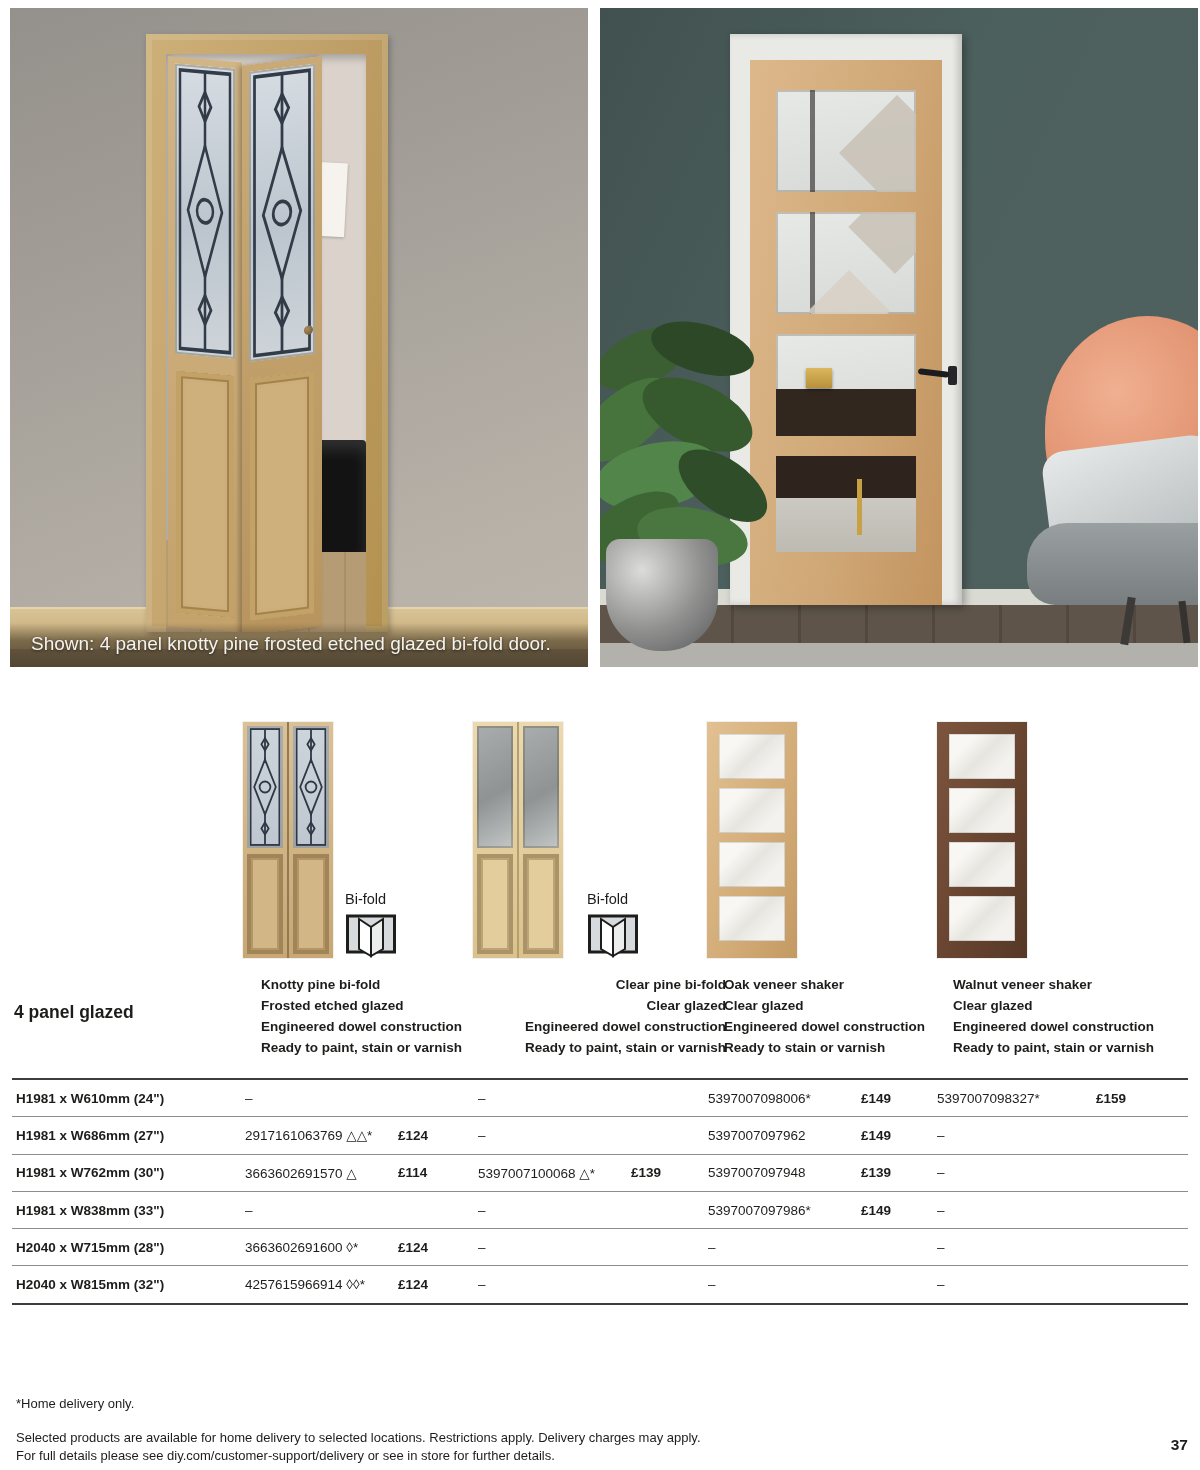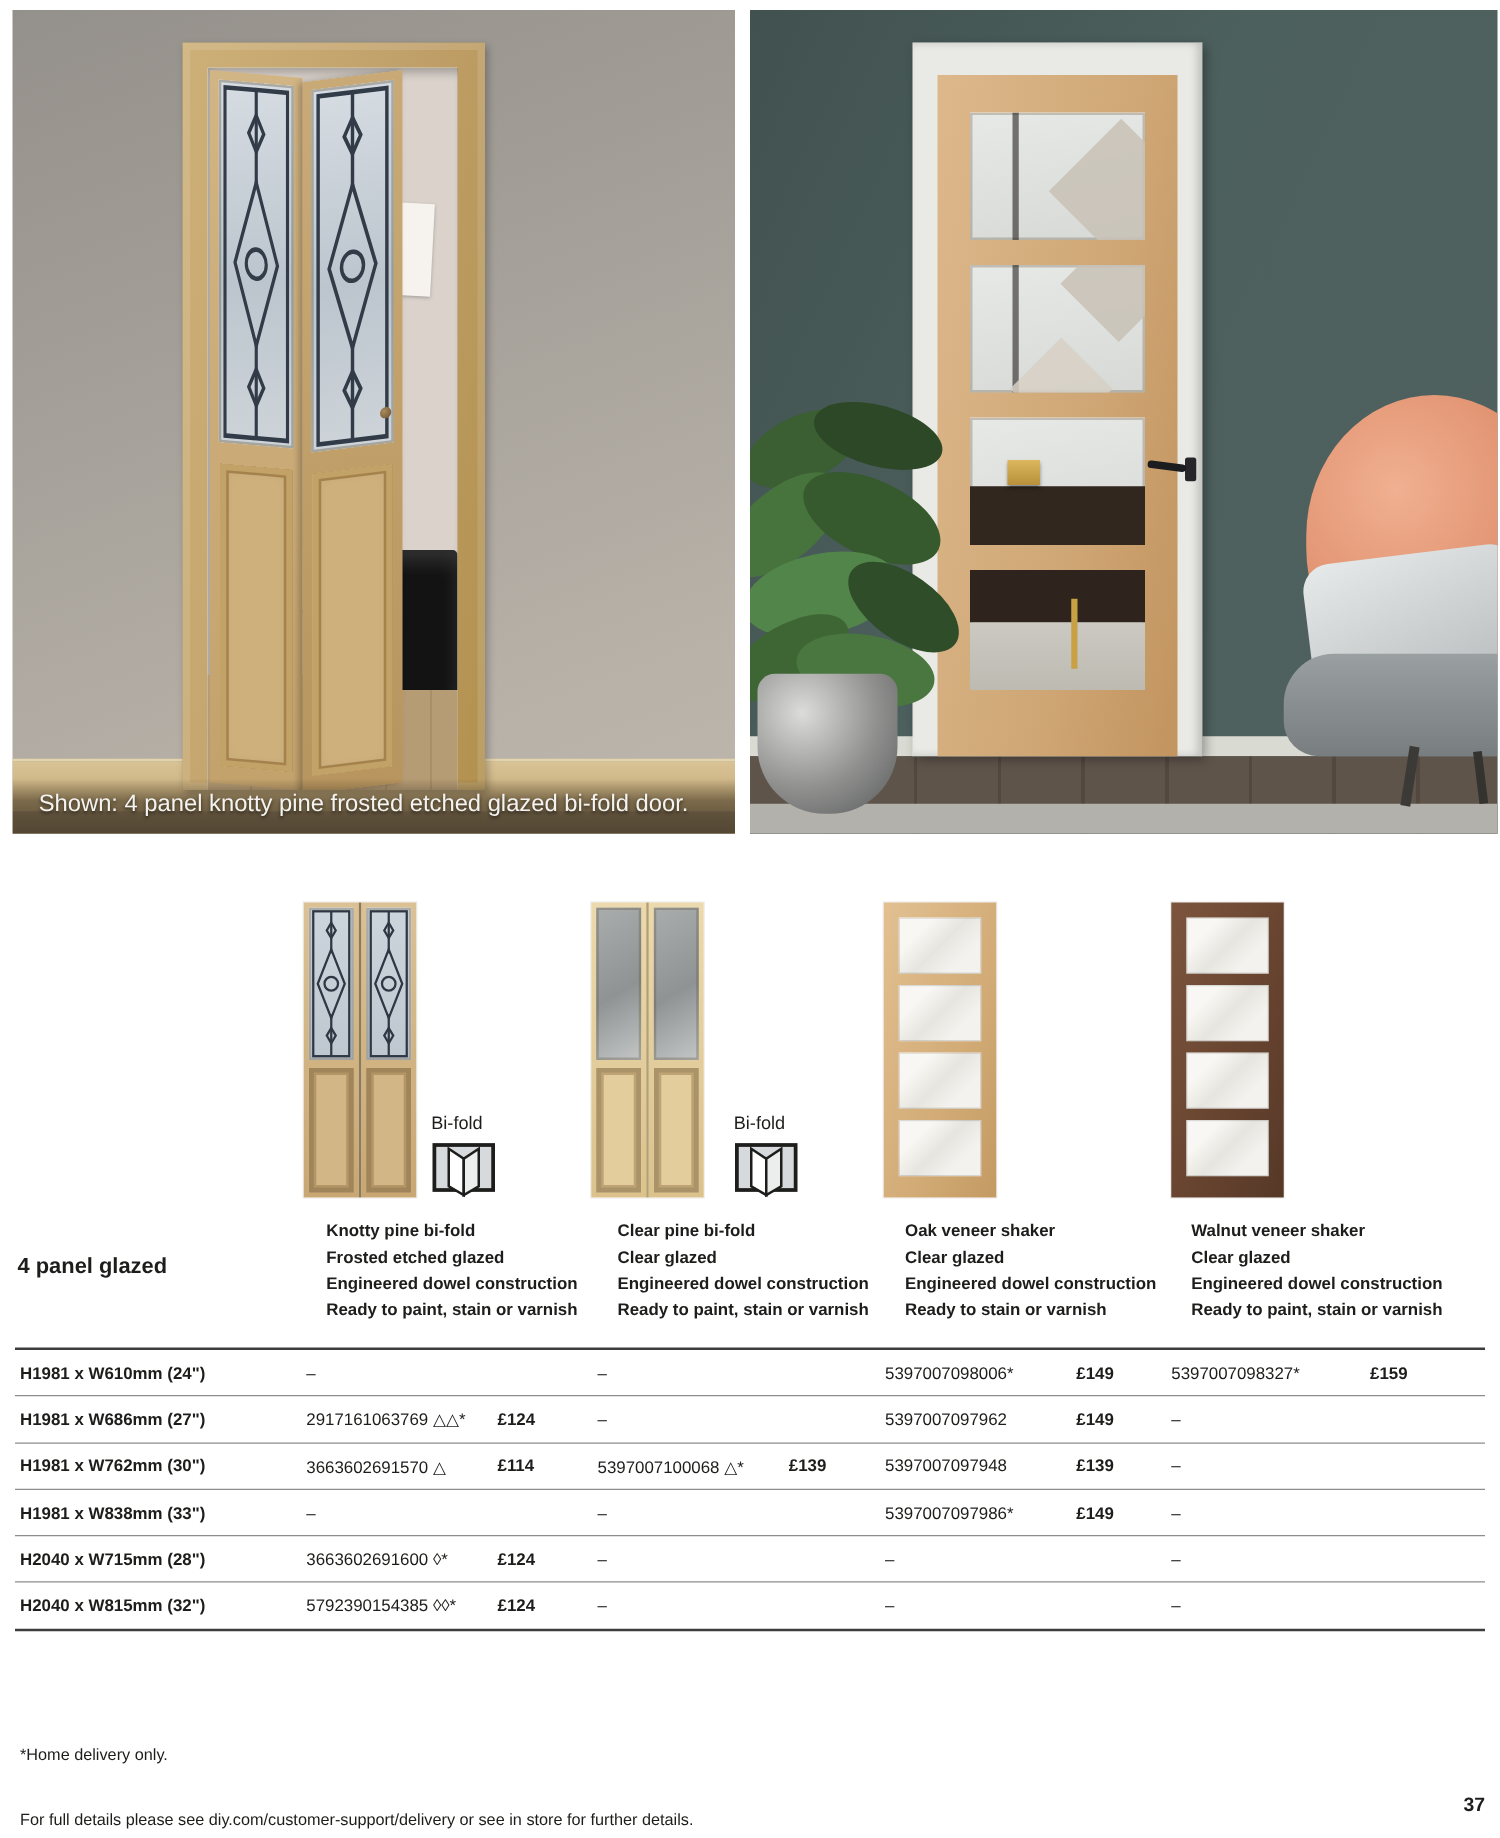--- a/index.html
+++ b/index.html
@@ -102,21 +102,21 @@
   
   .bifold-badge{position:absolute;width:60px;}
   #badge1{left:345px;top:891px;}
   #badge2{left:587px;top:891px;}
   .bifold-label{font-size:14.5px;color:#1d1d1b;margin-bottom:4px;}
   .bifold-icon{display:block;}
 
   
   .section-title{position:absolute;left:14px;top:975px;font-size:17.5px;font-weight:bold;margin-top:27px;}
   .desc-col{position:absolute;top:974px;width:232px;font-size:13.5px;font-weight:bold;line-height:21px;margin-left:16px;}
-  #desc1{left:245px;} #desc2{left:478px;} #desc3{left:708px;} #desc4{left:937px;}
+  #desc1{left:245px;} #desc2{left:478px;text-align:right;} #desc3{left:708px;} #desc4{left:937px;}
 
   
   .spec-table{position:absolute;left:12px;top:1078px;width:1176px;border-top:2px solid #3d3d3c;}
   .spec-row{display:grid;grid-template-columns:233px 153px 80px 153px 77px 153px 76px 159px 92px;
             height:36.3px;align-items:center;border-bottom:1px solid #8d8d8b;font-size:13.5px;}
   .spec-row:last-child{border-bottom:2px solid #3d3d3c;}
   .cell-size{font-weight:bold;padding-left:4px;}
   .cell-price{font-weight:bold;}
 
   
@@ -393,28 +393,29 @@
       <span class="cell-price">£124</span>
       <span class="cell-code">–</span>
       <span class="cell-price"></span>
       <span class="cell-code">–</span>
       <span class="cell-price"></span>
       <span class="cell-code">–</span>
       <span class="cell-price"></span>
     </div>
     <div class="spec-row">
       <span class="cell-size">H2040 x W815mm (32")</span>
-      <span class="cell-code">5792390154385 ◊◊*</span>
+      <span class="cell-code">4257615966914 ◊◊*</span>
       <span class="cell-price">£124</span>
       <span class="cell-code">–</span>
       <span class="cell-price"></span>
       <span class="cell-code">–</span>
       <span class="cell-price"></span>
       <span class="cell-code">–</span>
       <span class="cell-price"></span>
     </div>
   </div>
 
   <div class="footnote" id="fn-home">*Home delivery only.</div>
+  <div class="footnote" id="fn-del1">Selected products are available for home delivery to selected locations. Restrictions apply. Delivery charges may apply.</div>
   <div class="footnote" id="fn-del2">For full details please see diy.com/customer-support/delivery or see in store for further details.</div>
   <div class="page-number">37</div>
 
 </div>
 
 </body></html>

